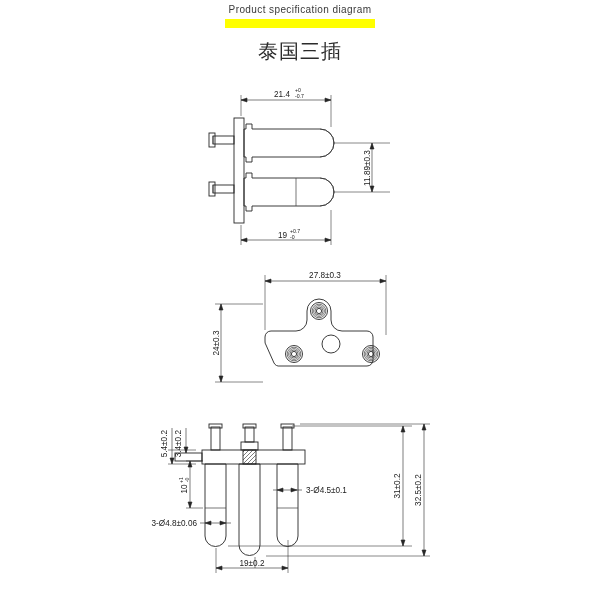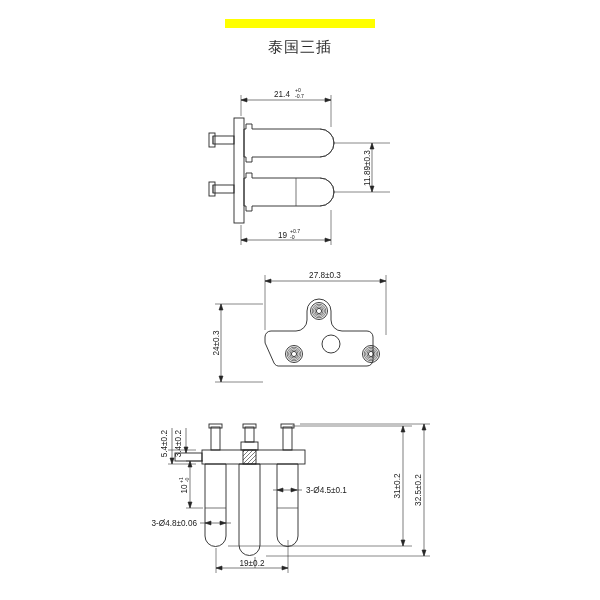--- a/index.html
+++ b/index.html
@@ -18,38 +18,39 @@
     position:absolute;left:0;top:4px;width:600px;
     text-align:center;font-size:10px;color:#3a3a3a;
     letter-spacing:.4px;
   }
   .hdr-bar{
     position:absolute;left:225px;top:19px;width:150px;height:9px;
     background:#ffff00;
   }
   .cn-title{
     position:absolute;left:0;top:38px;width:600px;
-    text-align:center;font-size:15px;color:#2b2b2b;
+    text-align:center;font-size:20px;color:#2b2b2b;
     font-family:"DejaVu Sans","Liberation Sans",sans-serif;
     letter-spacing:1px;
   }
   svg{position:absolute;left:0;top:0;}
   .ln{stroke:#262626;fill:none;stroke-width:0.9;}
   .ln-thin{stroke:#3d3d3d;fill:none;stroke-width:0.7;}
   .dim{stroke:#262626;fill:none;stroke-width:0.6;}
   .ext{stroke:#262626;fill:none;stroke-width:0.55;}
   .hatch-l{stroke:#262626;stroke-width:0.6;}
   .txt{font-family:"Liberation Sans","DejaVu Sans",sans-serif;fill:#1a1a1a;font-size:8.2px;}
   .txt-s{font-family:"Liberation Sans","DejaVu Sans",sans-serif;fill:#1a1a1a;font-size:5.2px;}
 </style>
 </head>
 <body>
 
 <div id="page">
 
+  <div class="hdr-title">Product specification diagram</div>
   <div class="hdr-bar"></div>
   <div class="cn-title">泰国三插</div>
 
   <svg width="600" height="600">
 
     <g>
 
       <rect class="ln" x="234" y="118" width="10" height="105"></rect>
 
       <path class="ln" d="M244,129 L246,129 L246,124 L252,124 L252,129 L320,129

